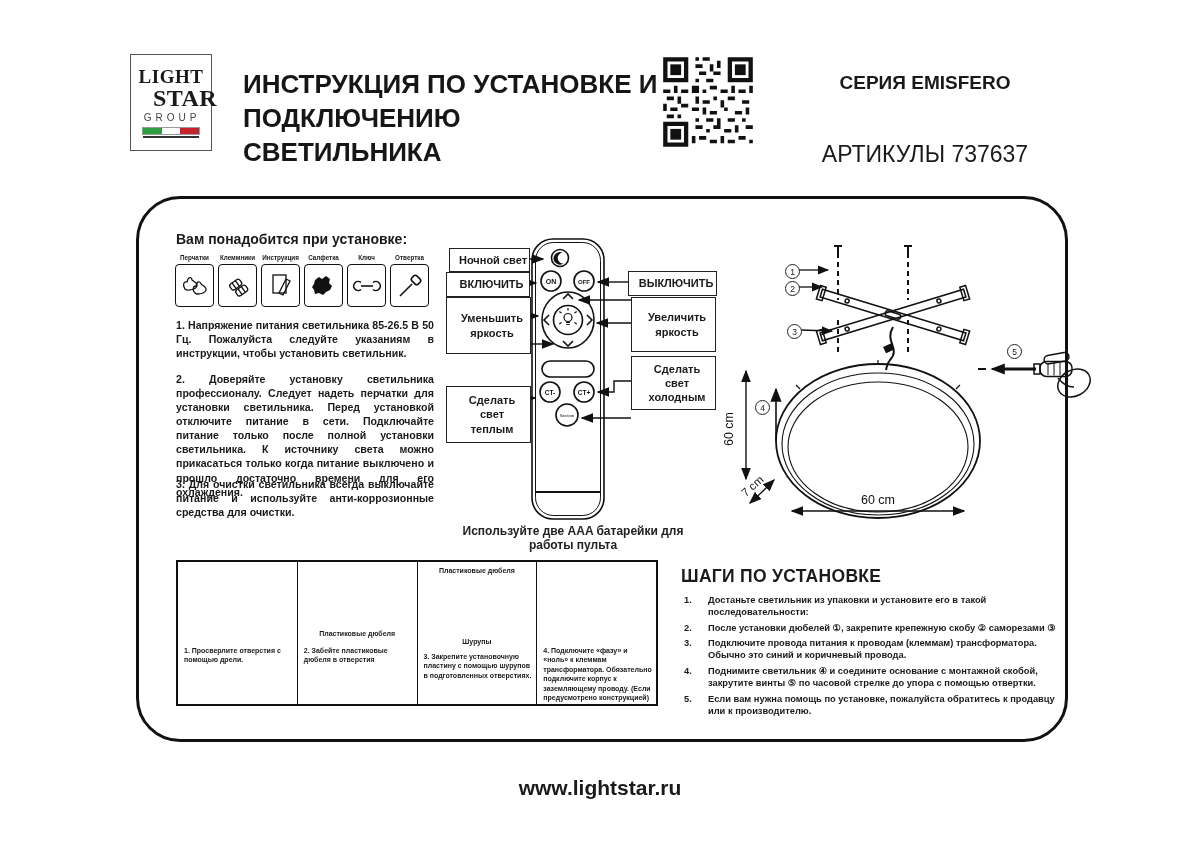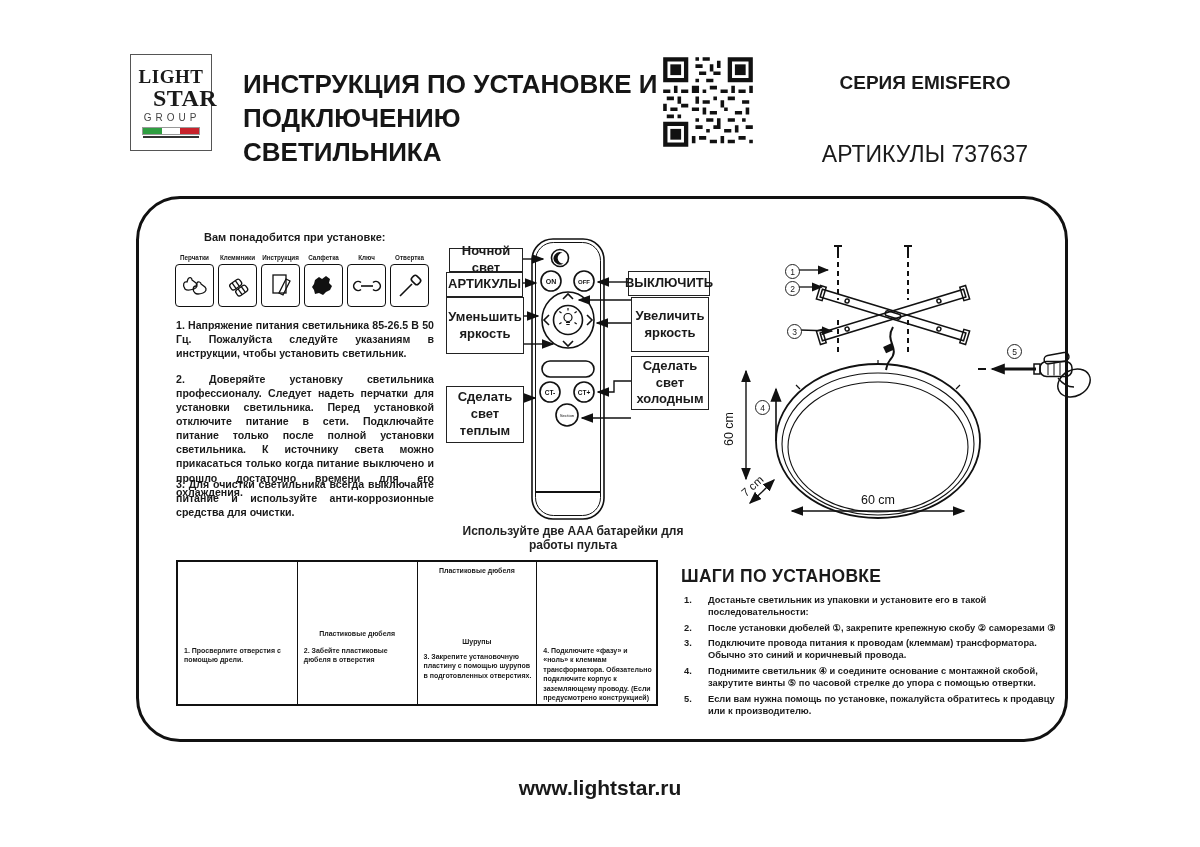--- a/index.html
+++ b/index.html
@@ -15,31 +15,31 @@
   .flag{width:56px;height:6px;display:flex;border:.5px solid #999;}
   .flag div{flex:1;height:100%;}
   .flag-underline{width:56px;height:2px;background:#333;margin-top:1px;}
   .hdr-title{left:243px;top:68px;width:420px;font-size:26px;font-weight:700;line-height:1.3;color:#161616;}
   .hdr-right{left:790px;top:72px;width:270px;text-align:center;}
   .hdr-series{font-size:19px;font-weight:700;margin-bottom:14px;}
   .hdr-article{font-size:23px;font-weight:400;margin-top:47px;}
   
   .main-panel{left:136px;top:196px;width:926px;height:540px;border:3px solid #111;border-radius:44px;background:#fff;}
   
-  .tools-head{left:176px;top:231px;font-size:11px;font-weight:700;margin-left:28px;}
+  .tools-head{left:176px;top:231px;font-size:14px;font-weight:700;}
   .tools-row{left:175px;top:254px;display:flex;gap:4px;}
   .tool{width:39px;display:flex;flex-direction:column;align-items:center;}
   .tool-label{font-size:6.3px;font-weight:700;height:10px;white-space:nowrap;}
   .tool-box{width:37px;height:41px;border:1.8px solid #111;border-radius:4px;
             display:flex;align-items:center;justify-content:center;background:#fff;}
   
   .warn{left:176px;width:258px;font-size:10.6px;font-weight:700;line-height:1.33;text-align:justify;}
   
   .rlabel{border:1.6px solid #222;background:#fff;display:flex;align-items:center;justify-content:center;
-          text-align:center;font-size:13px;font-weight:700;white-space:pre-line;line-height:1.3;}
+          text-align:center;font-size:11px;font-weight:700;white-space:pre-line;line-height:1.3;padding-left:7px;}
   .battery-note{left:448px;top:524px;width:250px;text-align:center;font-size:12px;font-weight:700;color:#222;}
   
   .callout{position:absolute;width:13px;height:13px;border:1.3px solid #222;border-radius:50%;
            font-size:8.5px;font-weight:400;display:flex;align-items:center;justify-content:center;background:#fff;}
   
   .panels{left:176px;top:560px;width:478px;height:142px;border:2px solid #111;display:flex;background:#fff;}
   .pcell{flex:1;border-right:1.8px solid #111;position:relative;}
   .pcell:last-child{border-right:none;}
   .pcaption{position:absolute;left:6px;right:4px;font-size:7px;font-weight:700;line-height:1.35;}
   .plabel{position:absolute;text-align:center;font-size:7px;font-weight:700;}
@@ -341,21 +341,21 @@
         </svg>
       </div>
     </div>
   </div>
 
   <div class="abs warn" style="top:318px">1. Напряжение питания светильника 85-26.5 В 50 Гц. Пожалуйста следуйте указаниям в  инструкции, чтобы установить светильник.</div>
   <div class="abs warn" style="top:372px">2. Доверяйте установку светильника профессионалу. Следует надеть перчатки для установки светильника. Перед установкой отключите питание в сети. Подключайте питание только после полной установки светильника. К источнику света можно прикасаться только когда питание выключено и прошло достаточно времени для его охлаждения.</div>
   <div class="abs warn" style="top:477px">3. Для очистки светильника всегда выключайте питание и используйте анти-коррозионные средства для очистки.</div>
 
   <div class="abs rlabel" style="left:449px;top:248px;width:72px;height:22px">Ночной свет</div>
-  <div class="abs rlabel" style="left:446px;top:272px;width:75px;height:23px">АРТИКУЛЫ</div>
+  <div class="abs rlabel" style="left:446px;top:272px;width:75px;height:23px">ВКЛЮЧИТЬ</div>
   <div class="abs rlabel" style="left:446px;top:297px;width:76px;height:55px">Уменьшить
 яркость</div>
   <div class="abs rlabel" style="left:446px;top:386px;width:76px;height:55px">Сделать
 свет
 теплым</div>
   <div class="abs rlabel" style="left:628px;top:271px;width:80px;height:23px">ВЫКЛЮЧИТЬ</div>
   <div class="abs rlabel" style="left:631px;top:297px;width:76px;height:53px">Увеличить
 яркость</div>
   <div class="abs rlabel" style="left:631px;top:356px;width:76px;height:52px">Сделать
 свет

